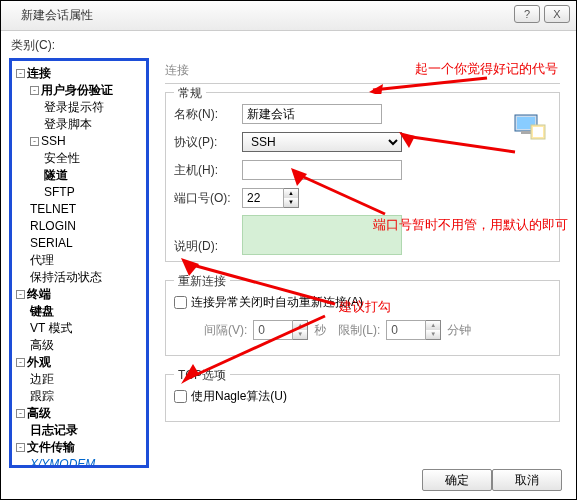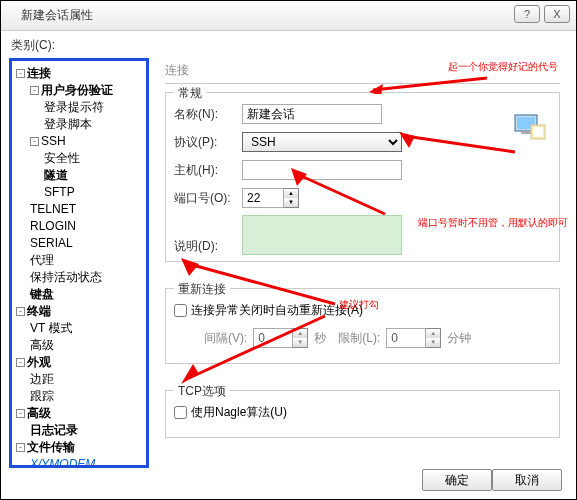--- a/index.html
+++ b/index.html
@@ -13,31 +13,31 @@
 .tree{width:140px;border:3px solid #1d4ed8;background:#fff;overflow:auto;padding:4px 2px}
 .tnode{white-space:nowrap;line-height:17px;padding-left:2px}
 .tbox{display:inline-block;width:9px;height:9px;border:1px solid #888;text-align:center;line-height:7px;font-size:9px;margin-right:2px;vertical-align:middle;color:#666}
 .tbold{font-weight:bold}
 .tblue{color:#0066cc;font-style:italic}
 .ind1{padding-left:16px}
 .ind2{padding-left:30px}
 .main{flex:1;padding:4px 8px 4px 16px;position:relative}
 .sechdr{color:#888;margin-bottom:4px}
 .hr{height:1px;background:#ccc;margin-bottom:8px}
-.fieldset{border:1px solid #ccc;padding:10px 8px 8px;margin-bottom:26px;position:relative}
+.fieldset{border:1px solid #ccc;padding:10px 8px 8px;margin-bottom:18px;position:relative}
 .legend{position:absolute;top:-8px;left:8px;background:#fff;padding:0 4px;color:#333}
 .row{display:flex;align-items:center;margin-bottom:6px;min-height:22px}
 .lbl{width:68px;color:#333}
 .inp{border:1px solid #aaa;height:20px;padding:1px 4px;background:#fff}
 .sel{border:1px solid #666;height:20px;background:linear-gradient(#fff,#e8e8e8);padding:0 4px}
 .spin{display:flex}
 .spinbtns{display:flex;flex-direction:column;border:1px solid #888;border-left:none}
 .sbtn{width:14px;height:9px;background:linear-gradient(#fff,#ddd);font-size:6px;text-align:center;line-height:8px}
 .greenbox{background:#d6efd6;border:1px solid #b0d8b0;height:40px;width:160px}
-.anno{position:absolute;color:#e00;font-size:10px;font-weight:normal;pointer-events:none}
+.anno{position:absolute;color:#e00;font-size:13px;font-weight:normal;pointer-events:none}
 .arrow{position:absolute;pointer-events:none}
 .compicon{position:absolute;right:12px;top:20px;width:34px;height:30px}
 .footer{position:absolute;bottom:8px;right:14px;display:flex;gap:0}
 .btn{width:70px;height:22px;border:1px solid #888;background:linear-gradient(#fff,#e5e5e5);border-radius:2px}
 .chk{width:13px;height:13px;margin-right:4px;vertical-align:middle}
 </style>
 </head>
 <body>
 
 <div class="titlebar">
@@ -58,22 +58,22 @@
       <div class="tnode ind2 "><span>登录脚本</span></div>
       <div class="tnode ind1 "><span class="tbox">-</span><span>SSH</span></div>
       <div class="tnode ind2 "><span>安全性</span></div>
       <div class="tnode ind2 "><span class="tbold">隧道</span></div>
       <div class="tnode ind2 "><span>SFTP</span></div>
       <div class="tnode ind1 "><span>TELNET</span></div>
       <div class="tnode ind1 "><span>RLOGIN</span></div>
       <div class="tnode ind1 "><span>SERIAL</span></div>
       <div class="tnode ind1 "><span>代理</span></div>
       <div class="tnode ind1 "><span>保持活动状态</span></div>
+      <div class="tnode "><span class="tbox">-</span><span class="tbold">终端</span></div>
       <div class="tnode ind1 "><span class="tbold">键盘</span></div>
-      <div class="tnode "><span class="tbox">-</span><span class="tbold">终端</span></div>
       <div class="tnode ind1 "><span>VT 模式</span></div>
       <div class="tnode ind1 "><span>高级</span></div>
       <div class="tnode "><span class="tbox">-</span><span class="tbold">外观</span></div>
       <div class="tnode ind1 "><span>边距</span></div>
       <div class="tnode ind1 "><span>跟踪</span></div>
       <div class="tnode "><span class="tbox">-</span><span class="tbold">高级</span></div>
       <div class="tnode ind1 "><span class="tbold">日志记录</span></div>
       <div class="tnode "><span class="tbox">-</span><span class="tbold">文件传输</span></div>
       <div class="tnode ind1 "><span class="tblue">X/YMODEM</span></div>
     </div>

